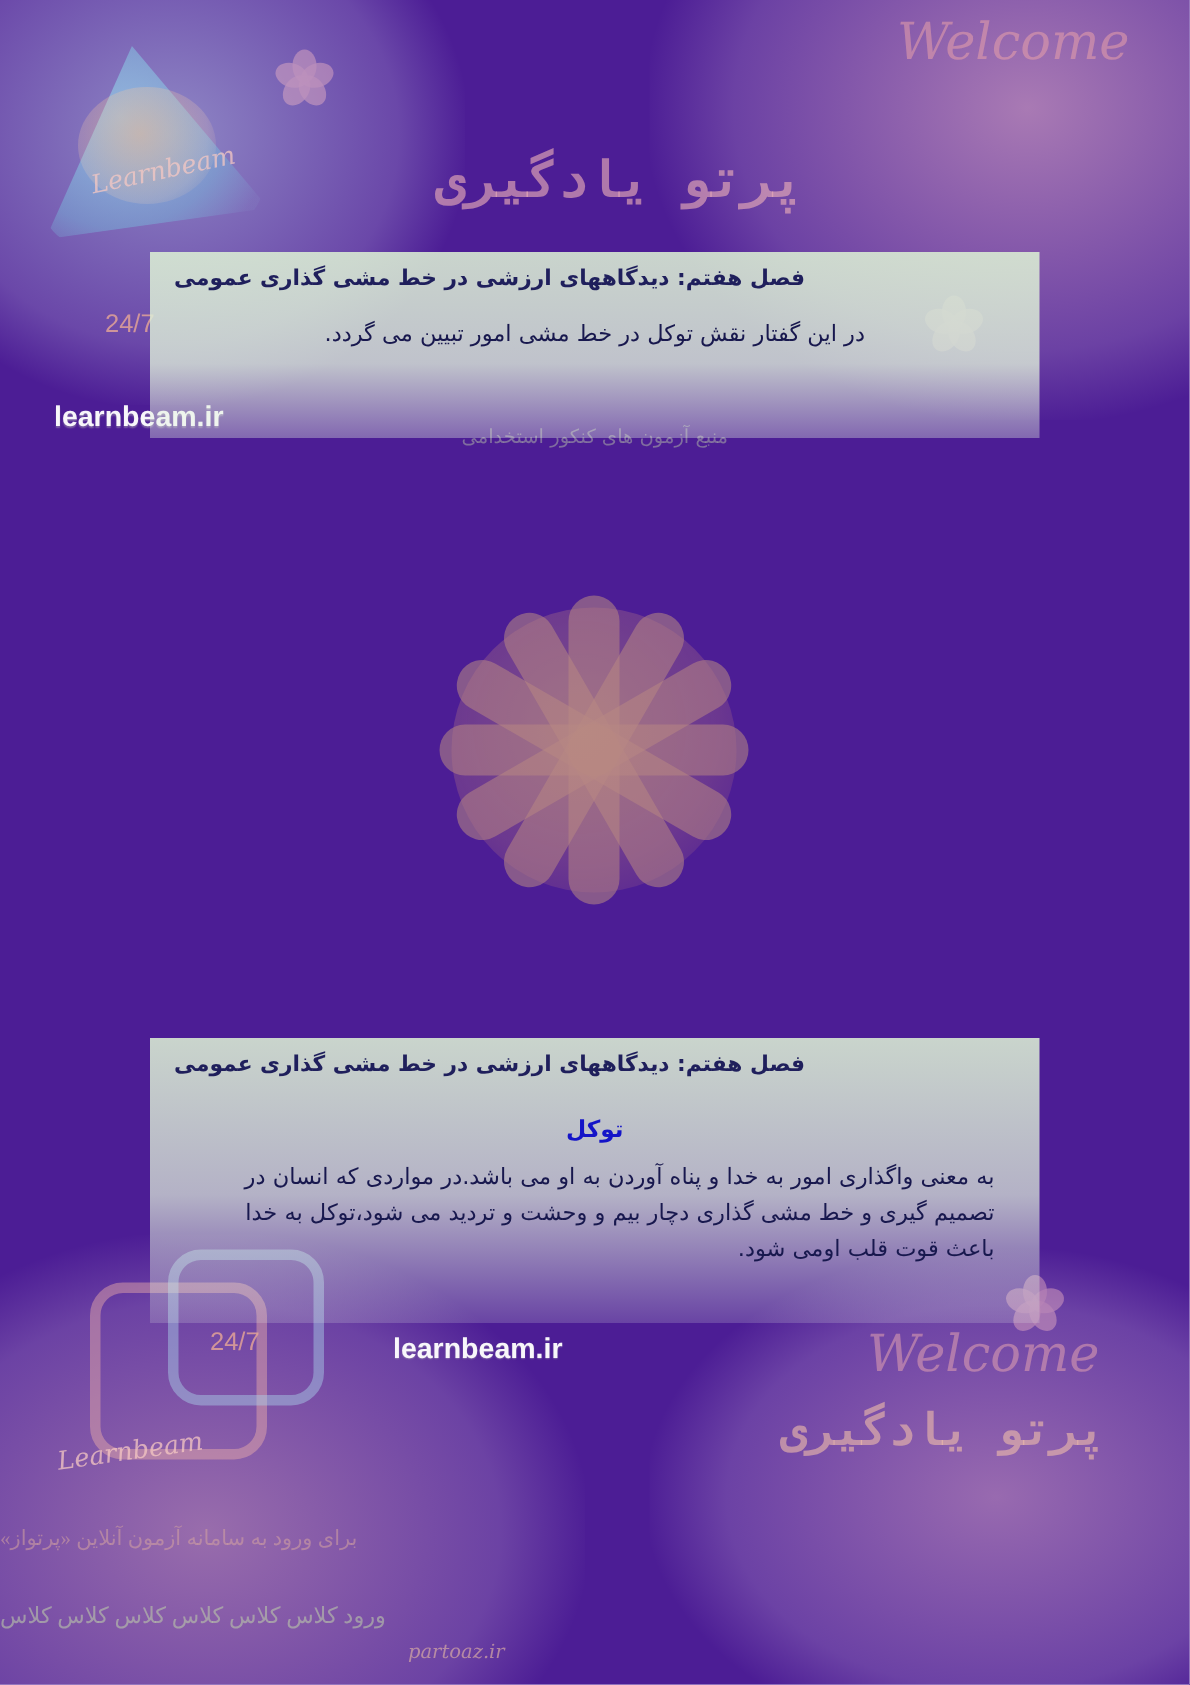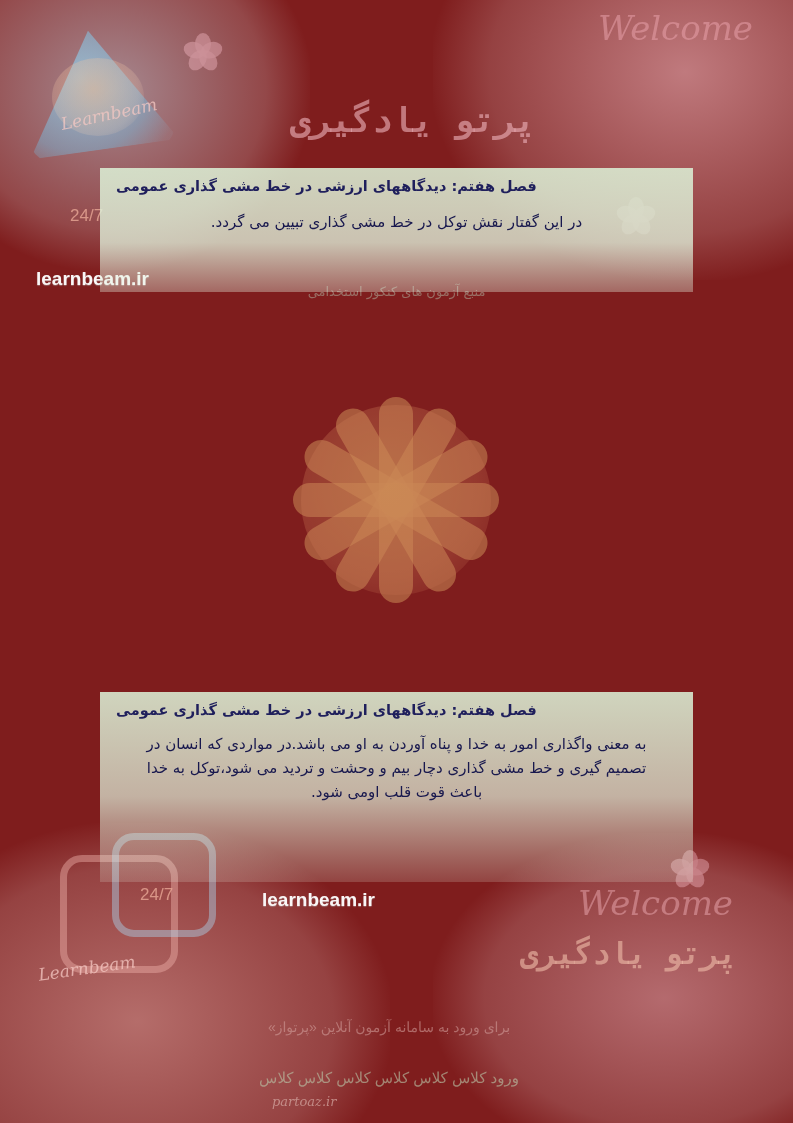--- a/index.html
+++ b/index.html
@@ -13,21 +13,21 @@
     font-family: "Liberation Serif", serif;
     overflow: hidden;
     position: relative;
   }
 
   
   .page {
     position: relative;
     width: 793px;
     height: 1123px;
-    background: #7f1d1d;
+    background: #4c1d95;
     overflow: hidden;
   }
 
   
   .bg-layer {
     position: absolute;
     inset: 0;
     pointer-events: none;
   }
 
@@ -176,22 +176,22 @@
     border-radius: 22px;
     border: 7px solid rgba(238,176,168,0.45);
   }
   .sq-a { bottom: 150px; left: 60px; width: 104px; height: 104px; }
   .sq-b { bottom: 186px; left: 112px; width: 90px; height: 90px; border-color: rgba(170,210,236,0.45); }
 
   
   .bottom-line {
     position: absolute;
     left: 0; right: 15px;
-    text-align: center;
-    font-family: Liberation Sans, sans-serif;
+    text-align: left;
+    font-family: Liberation Serif, serif;
     color: rgba(214,164,160,0.55);
     white-space: nowrap;
   }
   .bl1 { bottom: 88px; font-size: 14px; }
   .bl2 { bottom: 36px; font-size: 15px; color: rgba(186,200,170,0.6); margin-top: 12px; }
   .partoaz {
     position: absolute;
     bottom: 14px; left: 272px;
     font-family: "DejaVu Serif", serif;
     font-style: italic;
@@ -281,21 +281,21 @@
   .slide-body {
     text-align: center;
     font-family: "DejaVu Sans", sans-serif;
     font-size: 15px;
     color: #18184e;
     line-height: 1.65;
     margin: 12px 0 0 0;
     direction: rtl;
   }
   .slide-body-left {
-    text-align: center;
+    text-align: right;
     margin: 10px 14px 0 14px;
     font-family: "DejaVu Sans", sans-serif;
     font-size: 15px;
     color: #18184e;
     line-height: 1.62;
     direction: rtl;
   }
 </style>
 </head>
 <body>
@@ -369,21 +369,22 @@
     <div class="badge247 badge247-bottom">24/7</div>
 
     <div class="mid-faint">منبع آزمون های کنکور استخدامی</div>
     <div class="bottom-line bl1">برای ورود به سامانه آزمون آنلاین «پرتواز»</div>
     <div class="bottom-line bl2">ورود کلاس کلاس کلاس کلاس کلاس کلاس</div>
     <div class="partoaz">partoaz.ir</div>
   </div>
 
   <div class="slide slide-top">
     <p class="slide-title">فصل هفتم: دیدگاههای ارزشی در خط مشی گذاری عمومی</p>
-    <p class="slide-body">در این گفتار نقش توکل در خط مشی گذاری تبیین می گردد.</p>
+    <p class="slide-body">در این گفتار نقش توکل در خط مشی امور تبیین می گردد.</p>
   </div>
 
   <div class="slide slide-bottom">
     <p class="slide-title">فصل هفتم: دیدگاههای ارزشی در خط مشی گذاری عمومی</p>
+    <p class="slide-subtitle-plain">توکل</p>
     <p class="slide-body-left">به معنی واگذاری امور به خدا و پناه آوردن به او می باشد.در مواردی که انسان در تصمیم گیری و خط مشی گذاری دچار بیم و وحشت و تردید می شود،توکل به خدا باعث قوت قلب اومی شود.</p>
   </div>
 
 </div>
 
 </body></html>

